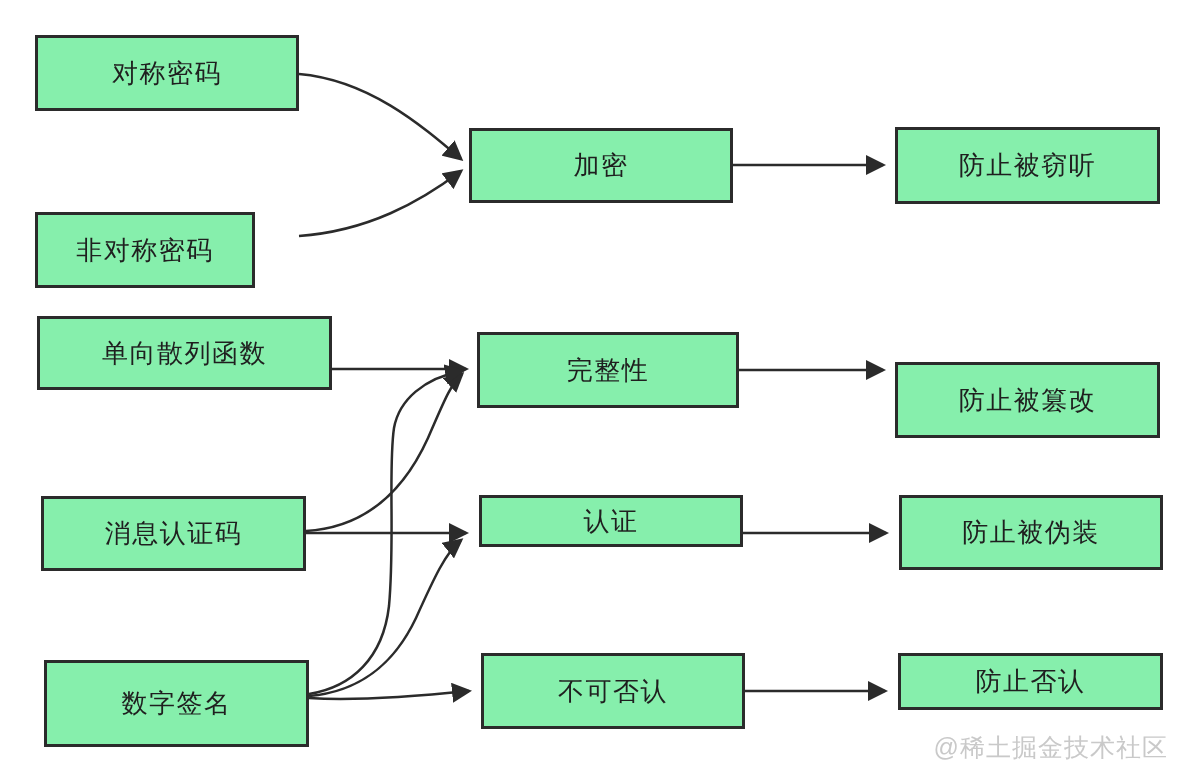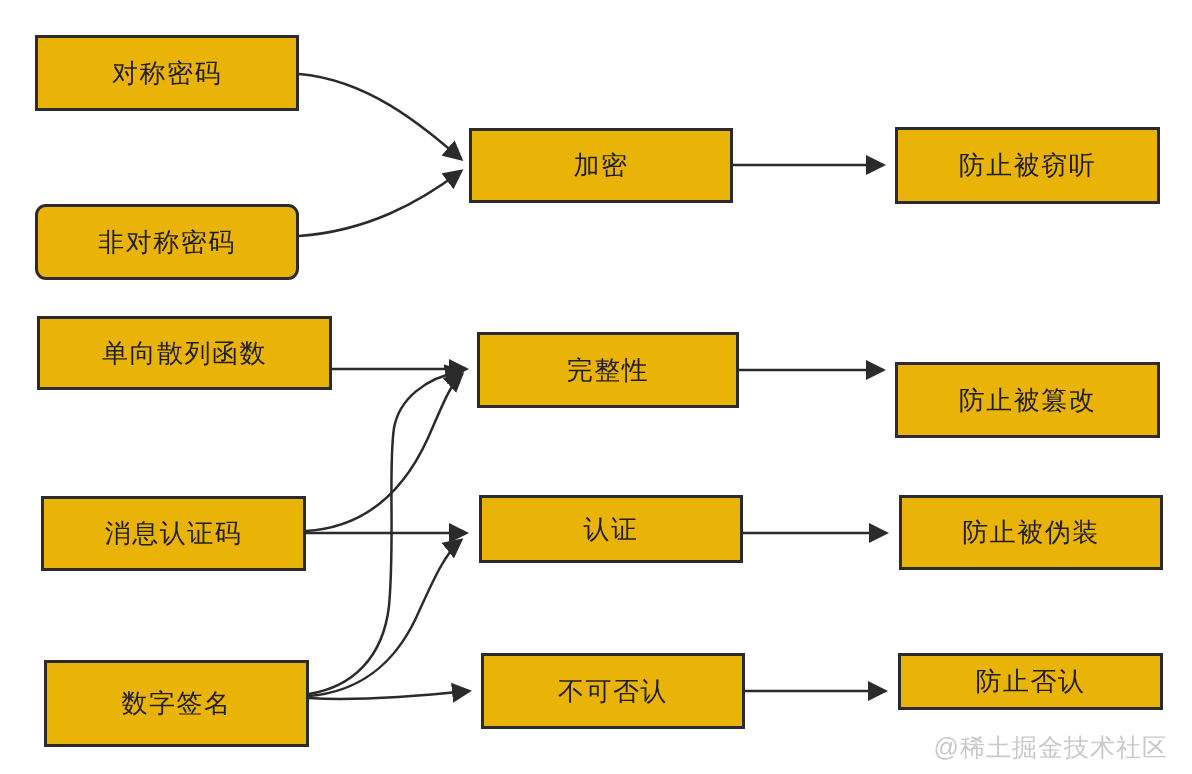--- a/index.html
+++ b/index.html
@@ -19,21 +19,21 @@
     position: absolute;
     left: 0;
     top: 0;
     width: 1192px;
     height: 774px;
     pointer-events: none;
   }
   .node {
     position: absolute;
     box-sizing: border-box;
-    background: #eab308;
+    background: #86efac;
     border: 3px solid #2b2b2b;
     display: flex;
     align-items: center;
     justify-content: center;
     font-size: 26px;
     letter-spacing: 1.5px;
     color: #1f1f1f;
     white-space: nowrap;
   }
   .watermark {
@@ -66,28 +66,28 @@
       <path d="M 309 696 C 366 691 397 658 416 618 C 434 578 446 552 461 540" marker-end="url(#arrow)"></path>
       <path d="M 309 698 C 355 701 420 696 469 691" marker-end="url(#arrow)"></path>
       <path d="M 733 165 L 883 165" marker-end="url(#arrow)"></path>
       <path d="M 739 370 L 883 370" marker-end="url(#arrow)"></path>
       <path d="M 743 533 L 886 533" marker-end="url(#arrow)"></path>
       <path d="M 745 691 L 885 691" marker-end="url(#arrow)"></path>
     </g>
   </svg>
 
   <div class="node" style="left:35px;  top:35px;  width:264px; height:76px;">对称密码</div>
-  <div class="node" style="left:35px;  top:204px; width:264px; height:76px;border-radius:11px;">非对称密码</div>
+  <div class="node" style="left:35px;  top:212px; width:220px; height:76px;">非对称密码</div>
   <div class="node" style="left:37px;  top:316px; width:295px; height:74px;">单向散列函数</div>
   <div class="node" style="left:41px;  top:496px; width:265px; height:75px;">消息认证码</div>
   <div class="node" style="left:44px;  top:660px; width:265px; height:87px;">数字签名</div>
 
   <div class="node" style="left:469px; top:128px; width:264px; height:75px;">加密</div>
   <div class="node" style="left:477px; top:332px; width:262px; height:76px;">完整性</div>
-  <div class="node" style="left:479px; top:495px; width:264px; height:68px;">认证</div>
+  <div class="node" style="left:479px; top:495px; width:264px; height:52px;">认证</div>
   <div class="node" style="left:481px; top:653px; width:264px; height:76px;">不可否认</div>
 
   <div class="node" style="left:895px; top:127px; width:265px; height:77px;">防止被窃听</div>
   <div class="node" style="left:895px; top:332px; width:265px; height:76px;margin-top:30px;">防止被篡改</div>
   <div class="node" style="left:899px; top:495px; width:264px; height:75px;">防止被伪装</div>
   <div class="node" style="left:898px; top:653px; width:265px; height:57px;">防止否认</div>
 
   <div class="watermark">@稀土掘金技术社区</div>
 </div>
 

